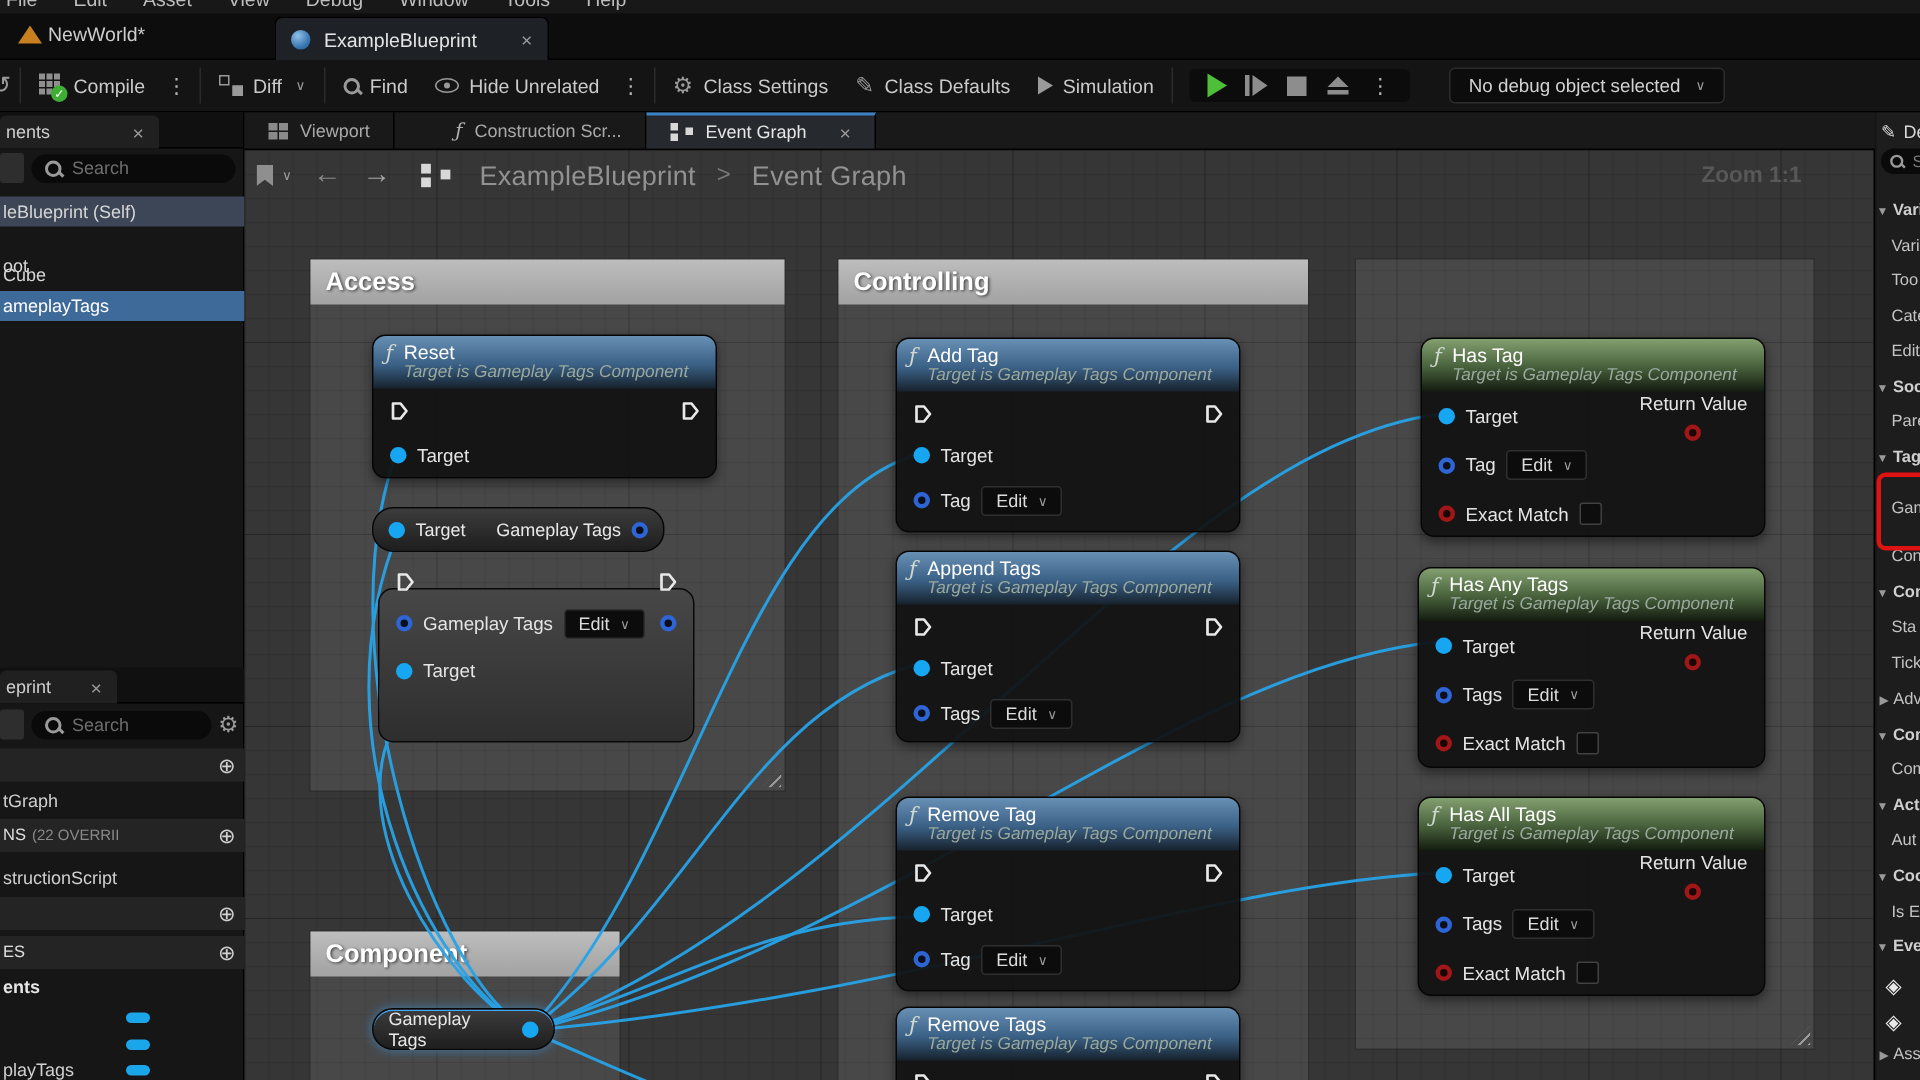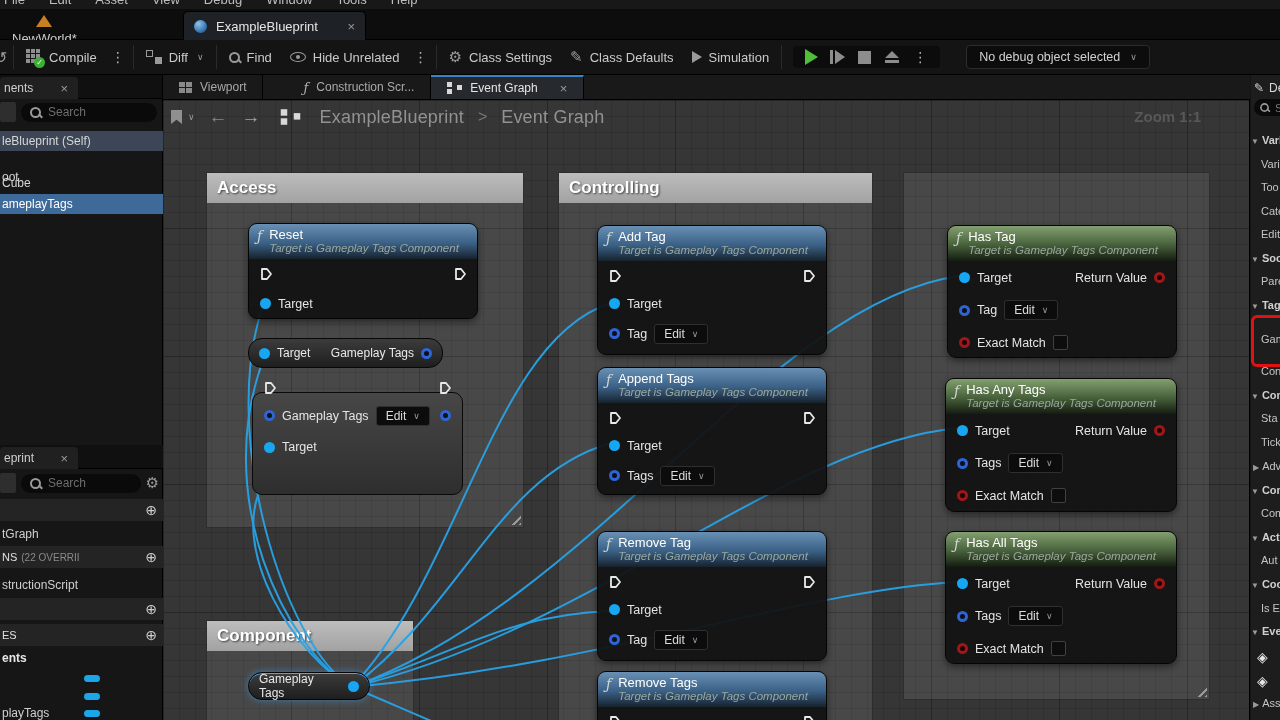--- a/index.html
+++ b/index.html
@@ -5,21 +5,21 @@
   * { margin:0; padding:0; box-sizing:border-box; }
   html,body { width:1280px; height:720px; overflow:hidden; background:#141414;
     font-family:"Liberation Sans", sans-serif; color:#c8c8c8; }
 
   
   #menubar { position:absolute; left:0; top:0; width:1280px; height:9px; background:#181818; overflow:hidden; }
   #menubar .menu-items { position:absolute; top:-8px; left:4px; display:flex; gap:24px; font-size:13px; color:#bdbdbd; }
 
   
   #assettabs { position:absolute; left:0; top:9px; width:1280px; height:31px; background:#0d0d0d; border-bottom:1px solid #000; }
-  .world-tab { position:absolute; left:12px; top:6px; display:flex; align-items:center; gap:4px; font-size:13px; color:#cdcdcd;flex-direction:column; }
+  .world-tab { position:absolute; left:12px; top:6px; display:flex; align-items:center; gap:4px; font-size:13px; color:#cdcdcd; }
   .ue-mountain { width:0; height:0; border-left:8px solid transparent; border-right:8px solid transparent; border-bottom:12px solid #c87f20; }
   .bp-tab { position:absolute; left:183px; top:2px; width:183px; height:29px; background:#1e2227; border:1px solid #000; border-bottom:none; border-radius:5px 5px 0 0; display:flex; align-items:center; gap:9px; padding:0 10px; font-size:13px; color:#e4e4e4; }
   .bp-pawn { width:13px; height:13px; border-radius:50%; background:radial-gradient(circle at 35% 30%, #8fc1ec, #2e6da8 70%); }
   .tab-close { margin-left:auto; color:#9a9a9a; font-size:13px; }
 
   
   #toolbar { position:absolute; left:0; top:40px; width:1280px; height:35px; background:#141414; border-bottom:1px solid #000; display:flex; align-items:center; font-size:13px; color:#cacaca; }
   .tbtn { display:flex; align-items:center; gap:7px; padding:0 9px; height:100%; }
   .tsep { width:1px; height:24px; background:#2a2a2a; margin:0 3px; }
   .kebab { color:#b5b5b5; font-size:14px; padding:0 5px; }
@@ -106,21 +106,21 @@
   .hdr-green { background:linear-gradient(180deg,#83a070 0%,#465f3a 55%,#141c10 100%); }
   .ntitle { color:#fff; font-weight:normal; font-size:13px; line-height:15px; }
   .nsub { color:#9aa89e; font-style:italic; font-size:11.5px; line-height:13px; }
   .nrow { display:flex; align-items:center; gap:7px; padding:0 11px; height:31px; font-size:12.5px; color:#e4e4e4; }
   .nrow.execrow { height:29px; justify-content:space-between; padding:0 10px; }
   .pin-obj { width:11px; height:11px; border-radius:50%; background:#17a7f2; flex:none; }
   .pin-struct { width:11px; height:11px; border-radius:50%; border:3px solid #2e64d4; background:#0a0f1a; flex:none; }
   .pin-bool { width:11px; height:11px; border-radius:50%; border:3px solid #a11616; background:#1a0505; flex:none; }
   .editbtn { display:flex; align-items:center; gap:5px; background:#0c0c0c; border:1px solid #2f2f2f; border-radius:3px; padding:2px 9px; font-size:12px; color:#dcdcdc; }
   .checkbox { width:15px; height:15px; background:#0d0d0d; border:1px solid #414141; border-radius:2px; }
-  .rv { margin-left:auto; display:flex; align-items:center; gap:7px; }
+  .rv { margin-left:auto; display:flex; align-items:center; gap:7px;flex-direction:column; }
   .pillnode { position:absolute; background:linear-gradient(180deg,#3c3c3c,#1e1e1e); border:1px solid #070707; border-radius:14px; display:flex; align-items:center; font-size:12px; color:#e8e8e8; z-index:3; padding:0 10px; gap:7px; }
   .setnode { position:absolute; background:linear-gradient(180deg,#474747,#2e2e2e); border:1px solid #090909; border-radius:10px; z-index:3; }
   .set-title { text-align:center; font-weight:bold; font-size:12px; color:#dadada; padding-top:5px; }
   .glow { box-shadow:0 0 7px rgba(60,170,255,0.55), inset 0 1px 0 #3fa9ff; }
 
   
   .execpin svg { display:block; }
 
   
   #details { position:absolute; left:1251px; top:75px; width:29px; height:645px; background:#1d1d1d; overflow:visible; font-size:11px; color:#cfcfcf; }
@@ -228,21 +228,21 @@
   </div>
   <div class="debug-pill">
     <span>No debug object selected</span>
     <span class="chev">∨</span>
   </div>
 </div>
 
 <div id="leftcol">
 
   <div class="ptabstrip">
-    <div class="ptab" style="width:78px">
+    <div class="ptab" style="width:106px">
       <span>nents</span>
       <span class="tab-close">×</span>
     </div>
   </div>
   <div class="searchrow">
     <span class="sq-btn"></span>
     <div class="searchpill">
       <span class="lens"></span>
       <span>Search</span>
     </div>

